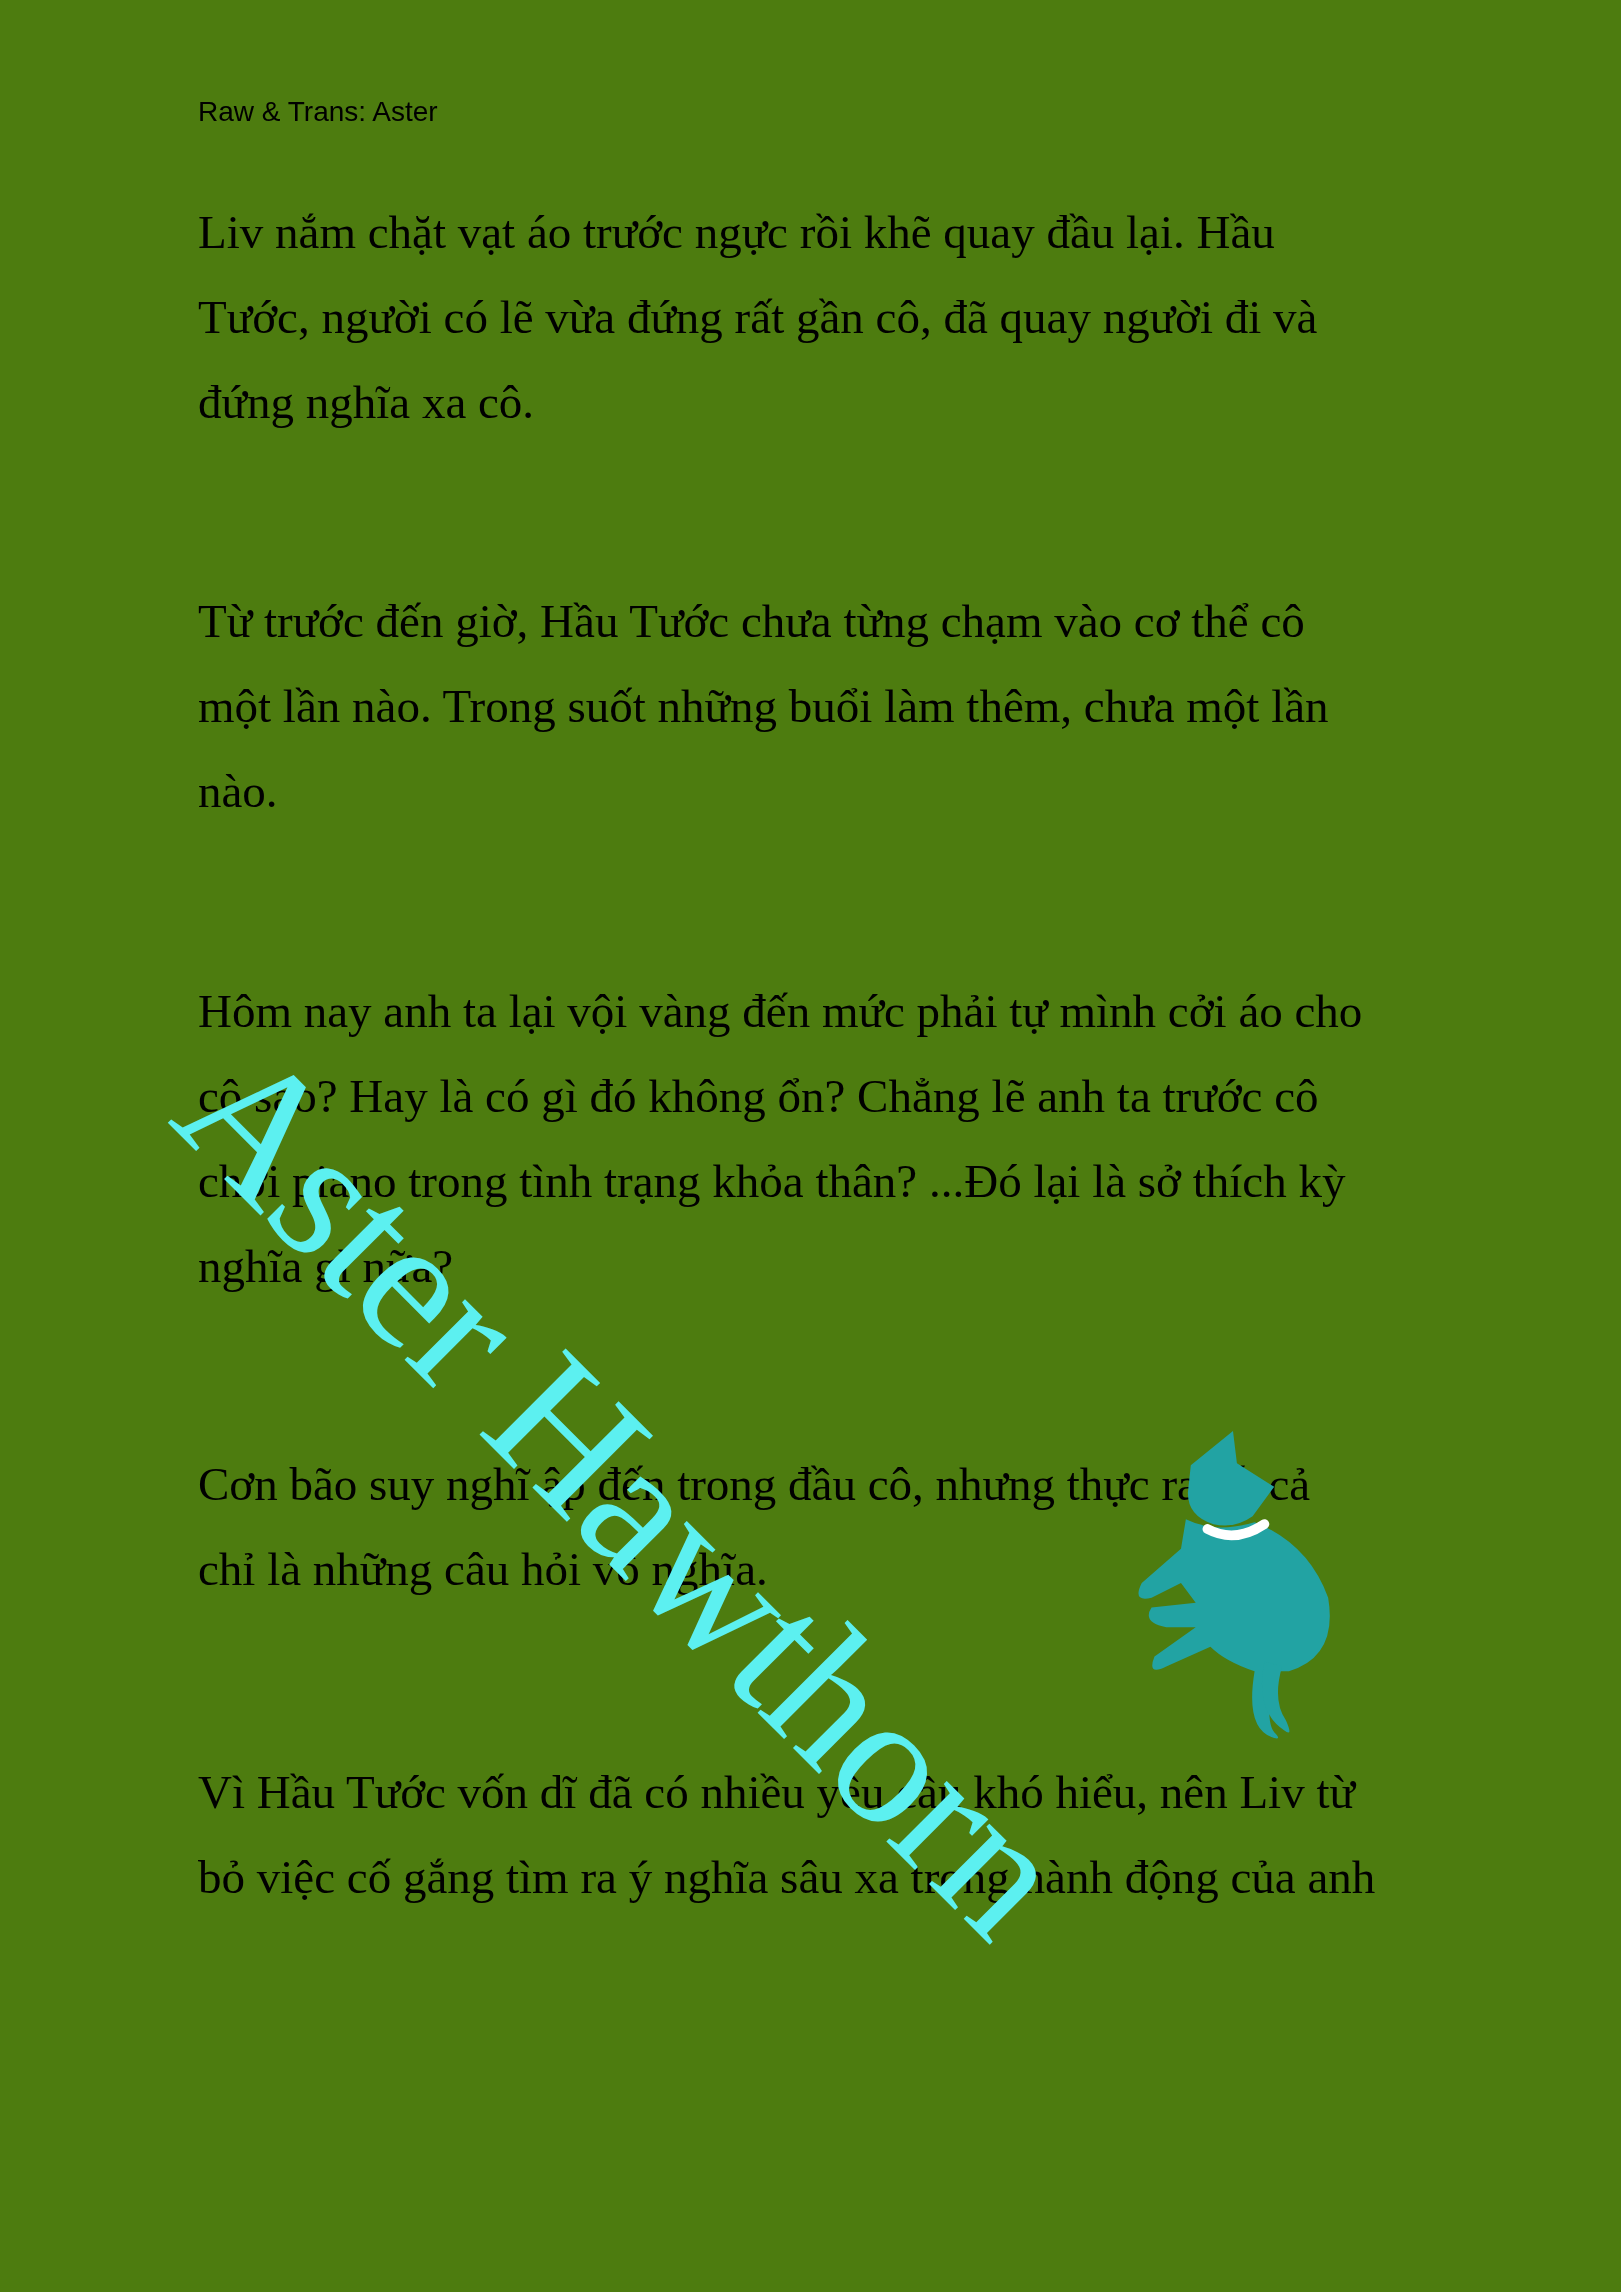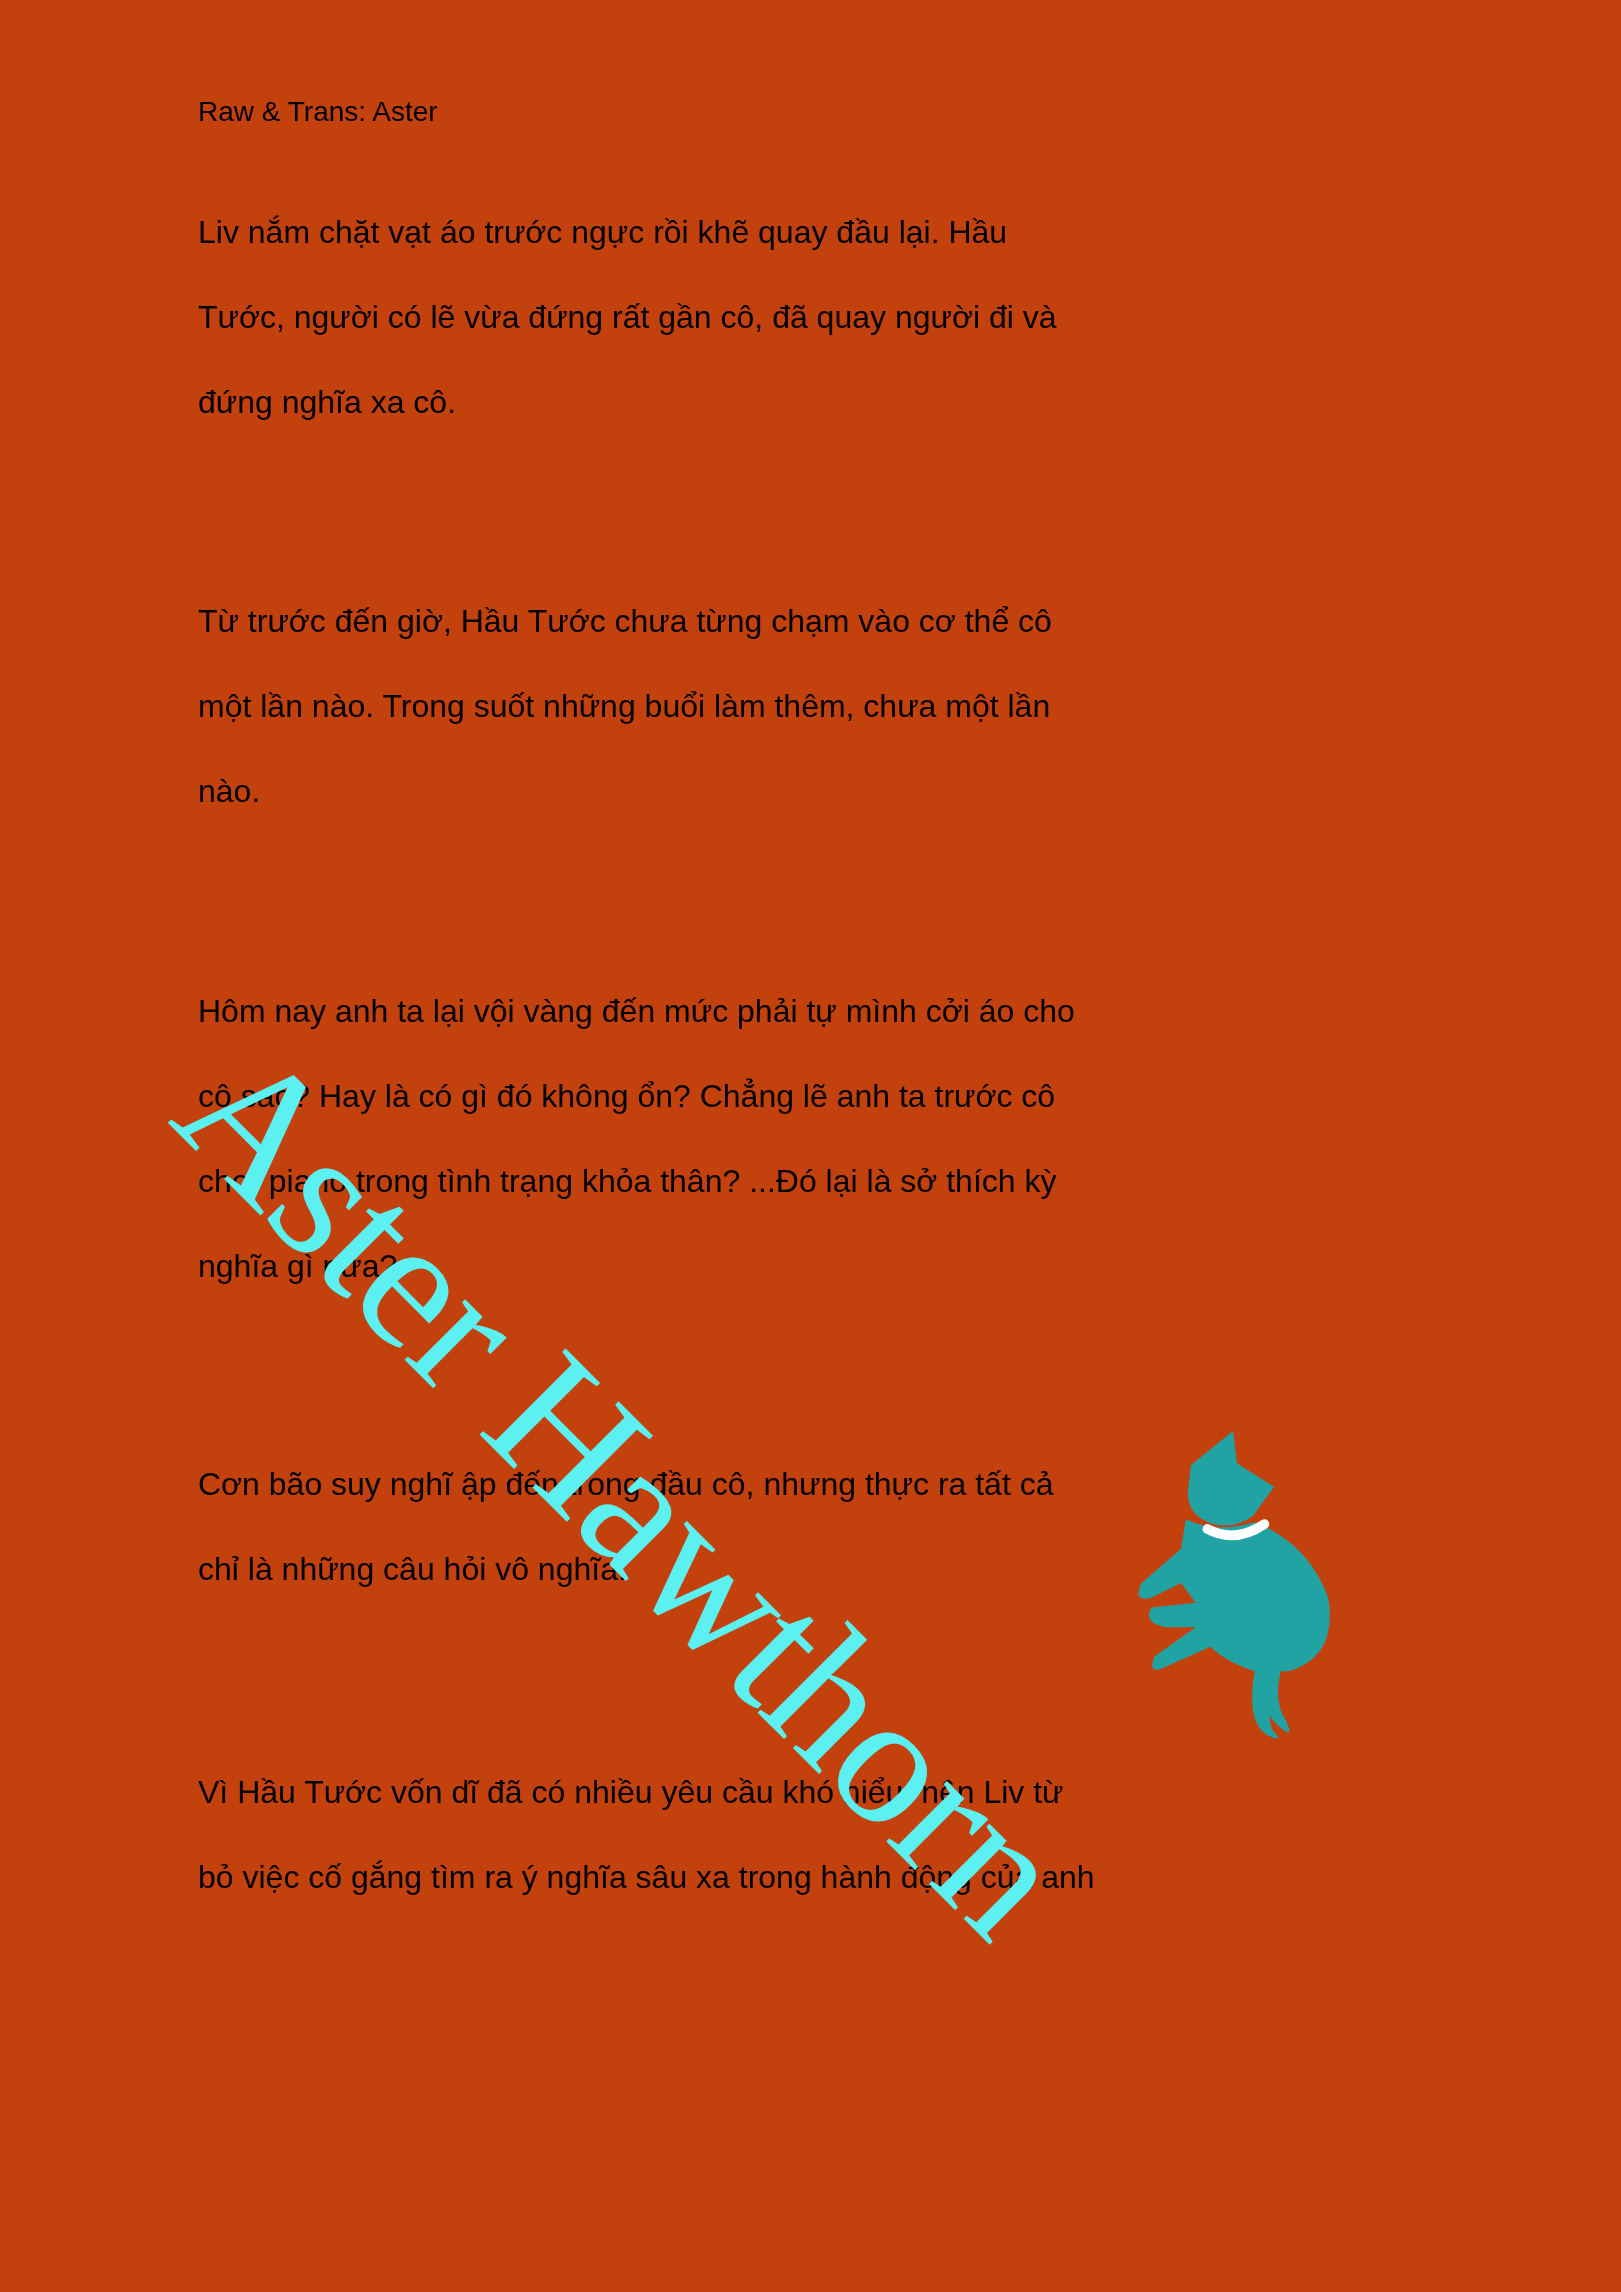--- a/index.html
+++ b/index.html
@@ -1,25 +1,25 @@
 <!DOCTYPE html>
 <html><head>
 <meta charset="utf-8">
 <style>
   html, body { margin: 0; padding: 0; background: #ffffff; }
   body { width: 1621px; height: 2293px; position: relative; overflow: hidden; }
-  .page { position: absolute; left: 0; top: 0; width: 1621px; height: 2293px; background: #c2410c; }
+  .page { position: absolute; left: 0; top: 0; width: 1621px; height: 2293px; background: #4d7c0f; }
   .header {
     position: absolute; left: 198px; top: 96px;
     font-family: "Liberation Sans", sans-serif; font-size: 28px; color: #000;
     white-space: nowrap;
   }
   .para {
     position: absolute; left: 198px; width: 1274px;
-    font-family: Liberation Sans, sans-serif; font-size: 32px; line-height: 85px;
+    font-family: Liberation Serif, serif; font-size: 47px; line-height: 85px;
     color: #000; margin: 0;
   }
   .para .line { display: block; white-space: nowrap; }
   .watermark {
     position: absolute; left: 211px; top: 970px;
     font-family: "Liberation Serif", serif; font-size: 186px; color: #5cf0f0;
     white-space: nowrap; transform-origin: 0 50%;
     transform: rotate(45deg);
     pointer-events: none; letter-spacing: -2px;
   }

